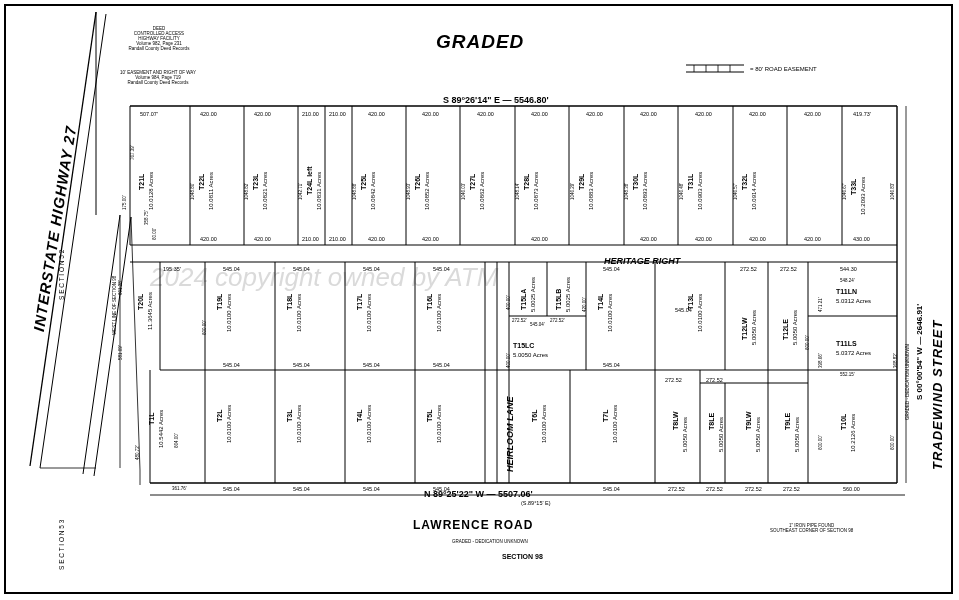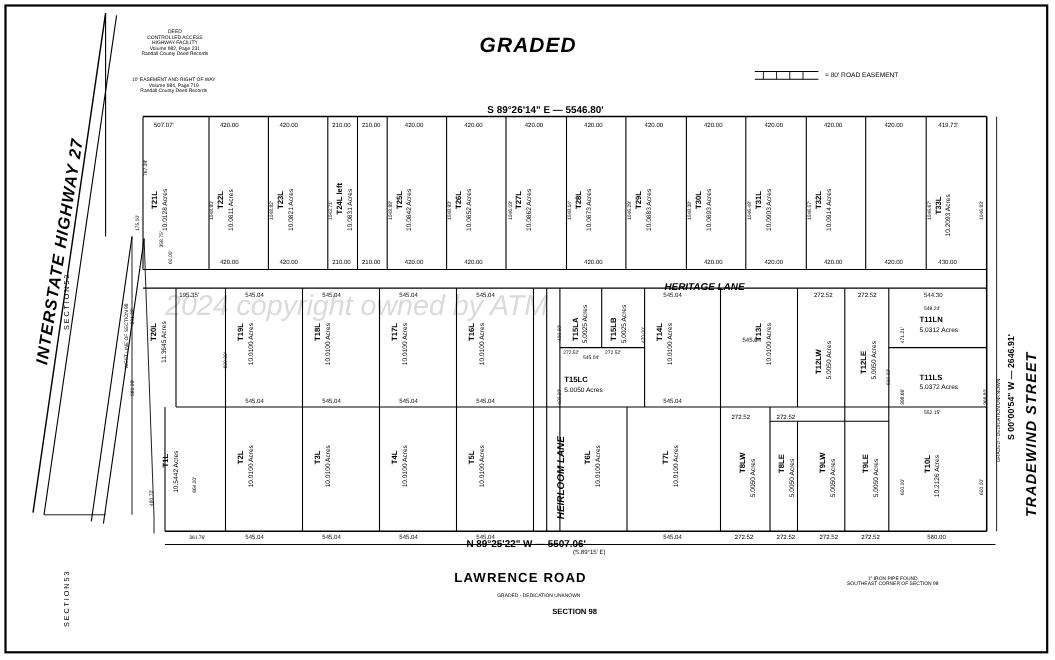--- a/index.html
+++ b/index.html
@@ -142,21 +142,21 @@
   <div class="txt tiny" style="left:905px;top:420px;transform:rotate(-90deg);transform-origin:0 0;">GRADED - DEDICATION UNKNOWN</div>
   <div class="txt" style="left:915px;top:400px;font-size:8px;font-weight:bold;transform:rotate(-90deg);transform-origin:0 0;">S 00°00'54" W  —  2646.91'</div>
 
   <div class="txt" style="left:58px;top:300px;font-size:6.5px;transform:rotate(-90deg);transform-origin:0 0;">S E C T I O N    5 2</div>
   <div class="txt" style="left:58px;top:570px;font-size:6.5px;transform:rotate(-90deg);transform-origin:0 0;">S E C T I O N    5 3</div>
   <div class="txt" style="left:502px;top:553px;font-size:7px;font-weight:bold;">SECTION  98</div>
   <div class="txt tiny" style="left:112px;top:335px;transform:rotate(-90deg);transform-origin:0 0;">WEST LINE OF SECTION 98</div>
 
   <div class="txt road" style="left:413px;top:518px;">LAWRENCE ROAD</div>
   <div class="txt tiny" style="left:452px;top:539px;">GRADED - DEDICATION UNKNOWN</div>
-  <div class="txt" style="left:604px;top:256px;font-size:9px;font-weight:bold;font-style:italic;">HERITAGE LANE</div>
+  <div class="txt" style="left:604px;top:256px;font-size:9px;font-weight:bold;font-style:italic;">HERITAGE RIGHT</div>
   <div class="txt" style="left:505px;top:472px;font-size:9px;font-weight:bold;font-style:italic;transform:rotate(-90deg);transform-origin:0 0;">HEIRLOOM LANE</div>
 
   <div class="abs" style="left:770px;top:523px;text-align:center;">
     <div class="tiny">1" IRON PIPE FOUND</div>
     <div class="tiny">SOUTHEAST CORNER OF SECTION 98</div>
   </div>
 
   <div class="dimtop" style="left:140px;top:111px;">507.07'</div>
   <div class="dimtop" style="left:200px;top:111px;">420.00</div>
   <div class="dimtop" style="left:254px;top:111px;">420.00</div>

